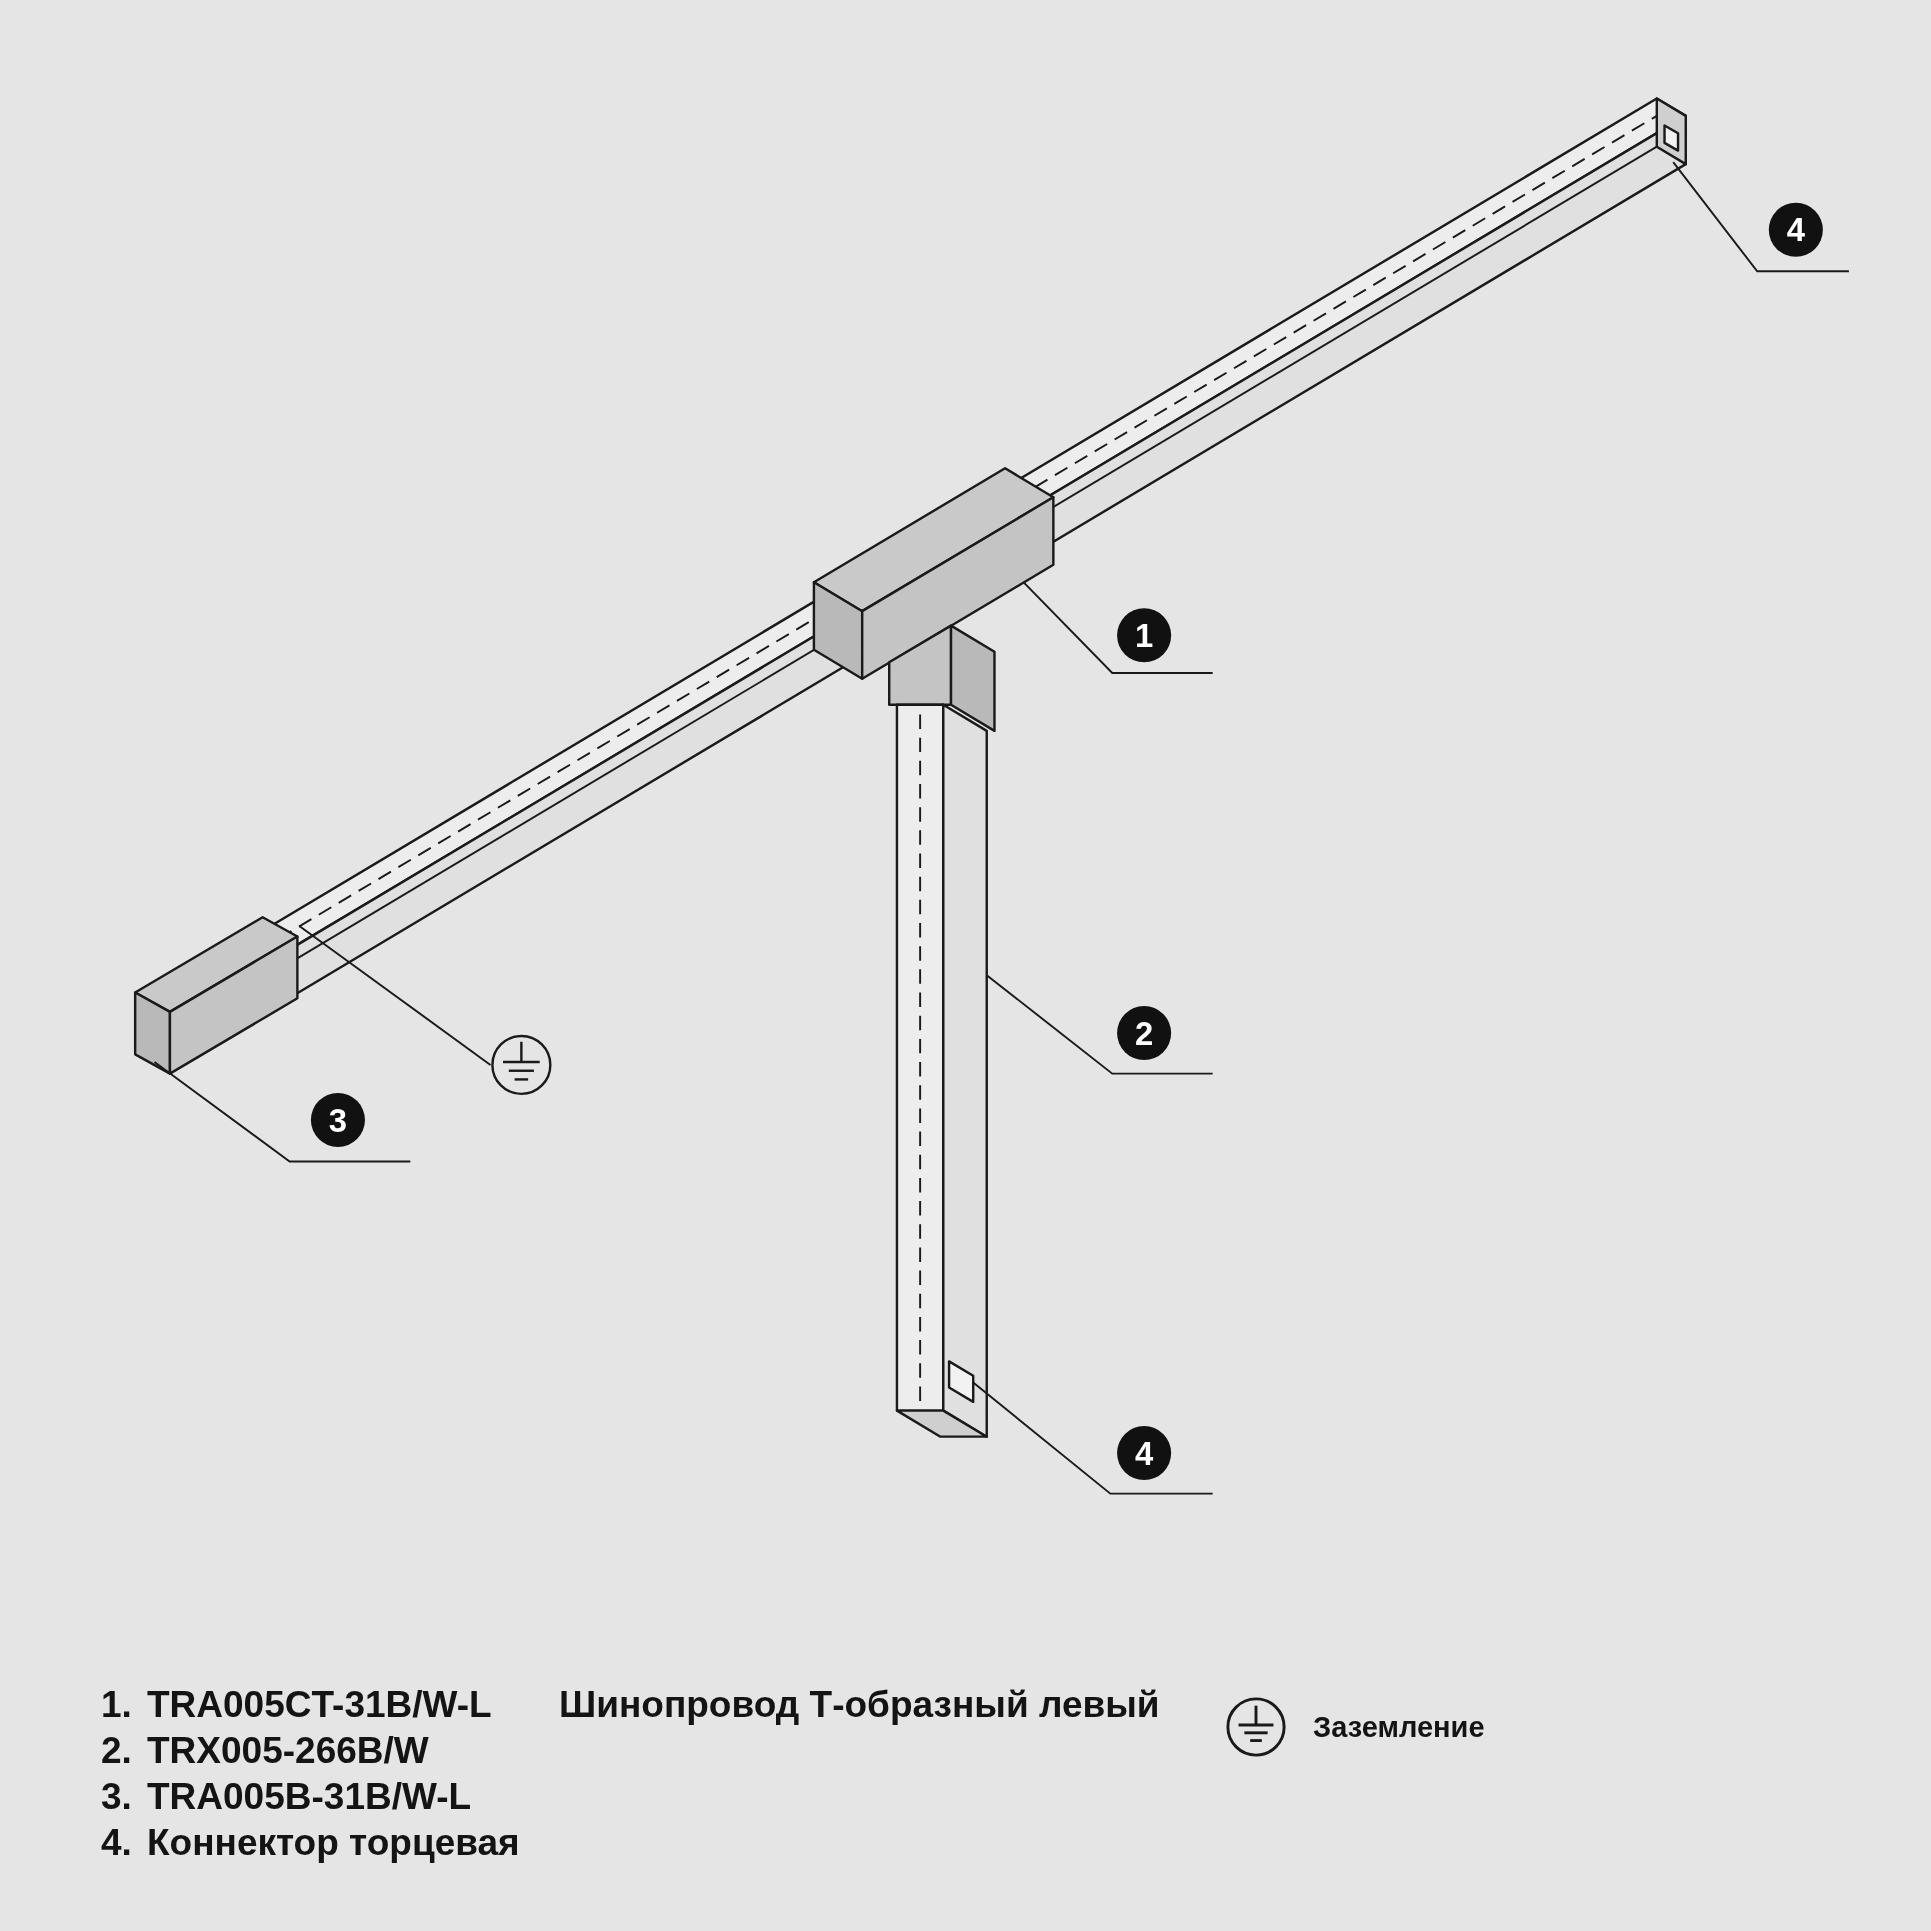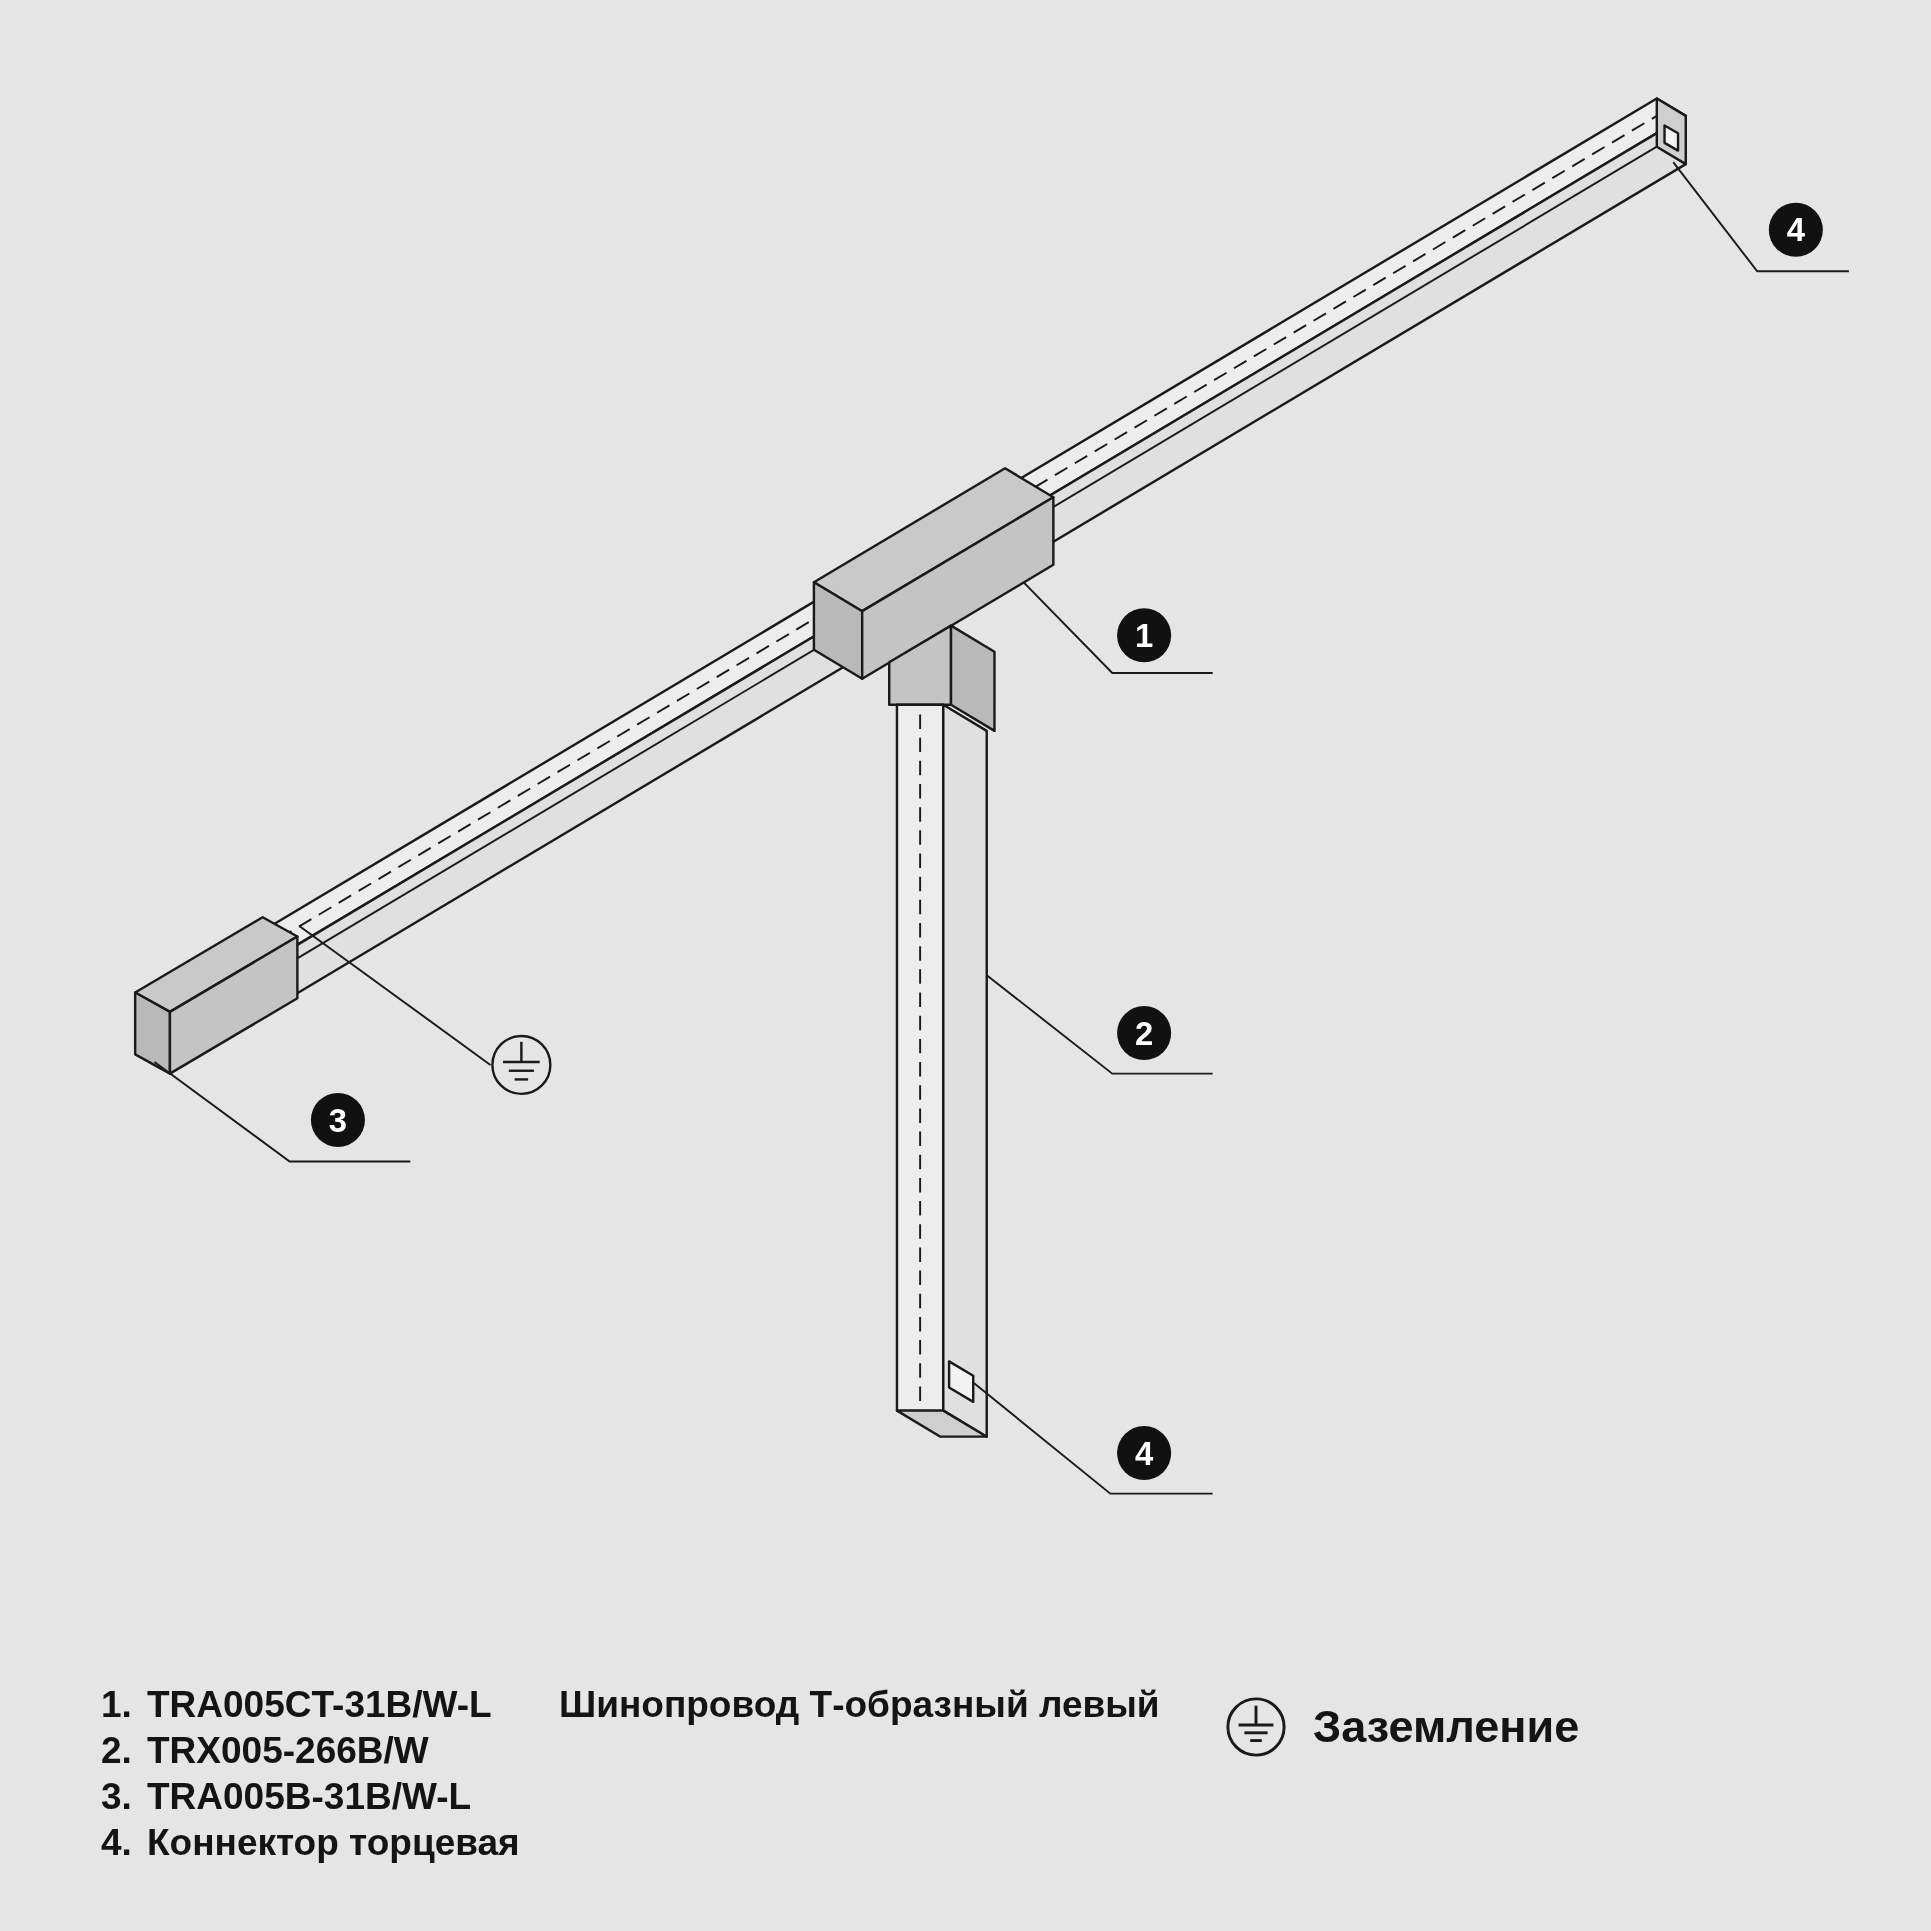--- a/index.html
+++ b/index.html
@@ -19,21 +19,21 @@
                  font-family:"Liberation Sans","DejaVu Sans",sans-serif; }
 
   .legend { position:absolute; left:101px; top:1682px; }
   .legend-row {
     display:grid; grid-template-columns:46px 412px auto;
     font-size:37px; font-weight:700; line-height:46px; white-space:nowrap;
   }
   .ground-legend {
     position:absolute; left:1224px; top:1695px;
     display:flex; align-items:center; gap:25px;
-    font-size:45px; font-weight:700; white-space:nowrap;
+    font-size:29px; font-weight:700; white-space:nowrap;
   }
   .ground-legend svg { display:block; }
 </style>
 </head>
 <body>
 
 <div class="page">
 
   <svg class="diagram" width="1931" height="1931" viewBox="0 0 2000 2000">
 

